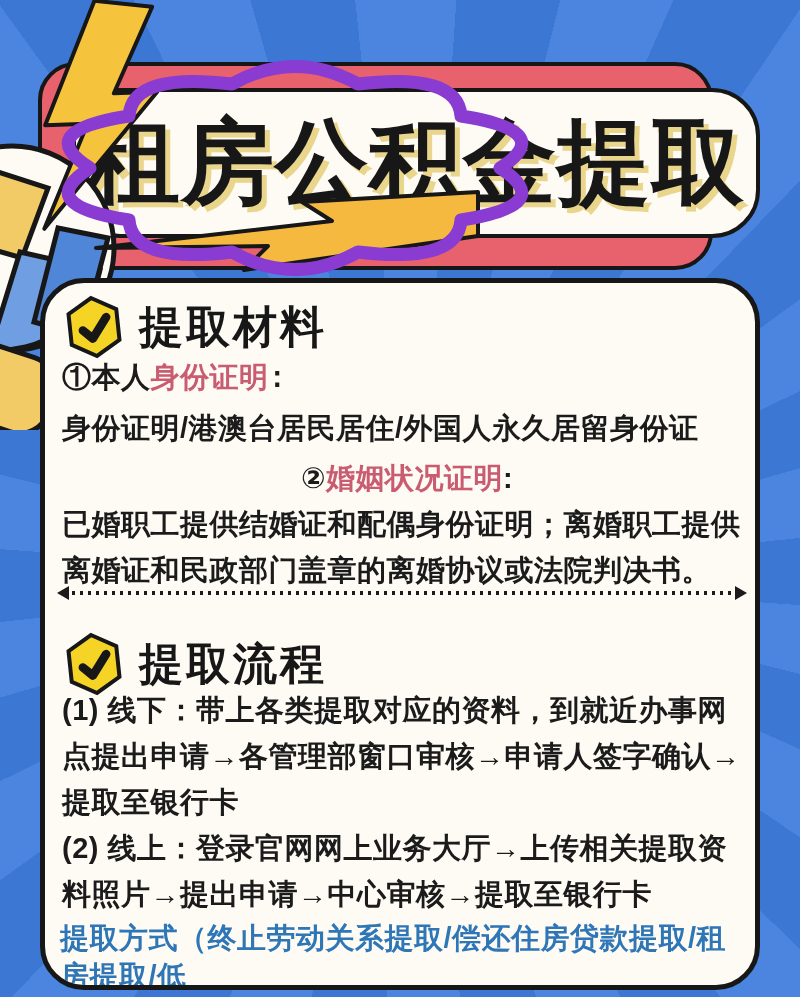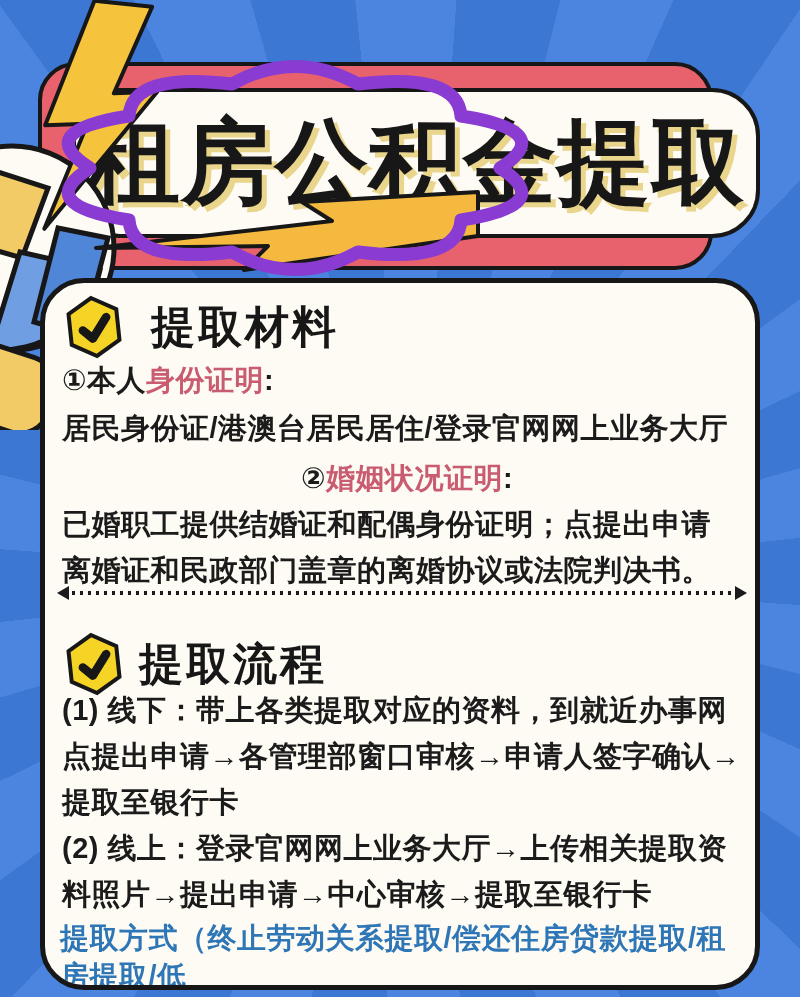--- a/index.html
+++ b/index.html
@@ -43,30 +43,30 @@
     z-index:4; overflow:hidden;
   }
   .card-inner { position:absolute; inset:0; }
 
   .heading-row { position:absolute; left:20px; display:flex; align-items:center; height:64px; }
   .heading-row .hex { width:58px; height:64px; flex:0 0 auto; }
   .heading-label {
     font-size:44px; font-weight:900; color:#171717; letter-spacing:3px;
     margin-left:16px; white-space:nowrap;
   }
-  .h1-row { top:12px;gap:12px; }
+  .h1-row { top:12px; }
   .h2-row { top:349px;text-align:center; }
 
   .body-line {
     position:absolute; left:17px; width:690px;
     font-size:29px; font-weight:700; color:#1b1b1b;
     line-height:46px; letter-spacing:0.5px; white-space:pre-line;
   }
   .pink { color:#c95c70; }
-  .t-item1 { top:74px; }
+  .t-item1 { top:74px;font-family:Liberation Mono, monospace; }
   .t-item2 { top:122px; }
   .t-item3 { top:172px;text-align:center; }
   .t-item4 { top:218px; }
   .t-step1 { top:404px; }
   .t-step2 { top:542px; }
 
   .divider {
     position:absolute; left:12px; top:303px; width:690px; height:14px;
     display:flex; align-items:center;
   }
@@ -129,25 +129,25 @@
           <g transform="rotate(-6 50 56)">
             <polygon points="50,5 92,29 92,83 50,107 8,83 8,29" fill="#f6d426" stroke="#171717" stroke-width="7"></polygon>
             <path d="M30,60 L46,76 L73,41" fill="none" stroke="#171717" stroke-width="15" stroke-linecap="round" stroke-linejoin="round"></path>
           </g>
         </svg>
         <div class="heading-label">提取材料</div>
       </div>
 
       <p class="body-line t-item1"><span>①本人</span><span class="pink">身份证明</span><span>:</span></p>
 
-      <p class="body-line t-item2">居民身份证/港澳台居民居住/登录官网网上业务大厅</p>
+      <p class="body-line t-item2">身份证明/港澳台居民居住/外国人永久居留身份证</p>
 
       <p class="body-line t-item3"><span>②</span><span class="pink">婚姻状况证明</span><span>:</span></p>
 
-      <p class="body-line t-item4">已婚职工提供结婚证和配偶身份证明；点提出申请
+      <p class="body-line t-item4">已婚职工提供结婚证和配偶身份证明；离婚职工提供
 离婚证和民政部门盖章的离婚协议或法院判决书。</p>
 
       <div class="divider">
         <span class="arr arr-left"></span>
         <span class="div-line"></span>
         <span class="arr arr-right"></span>
       </div>
 
       <div class="heading-row h2-row">
         <svg class="hex" viewBox="0 0 100 112">

